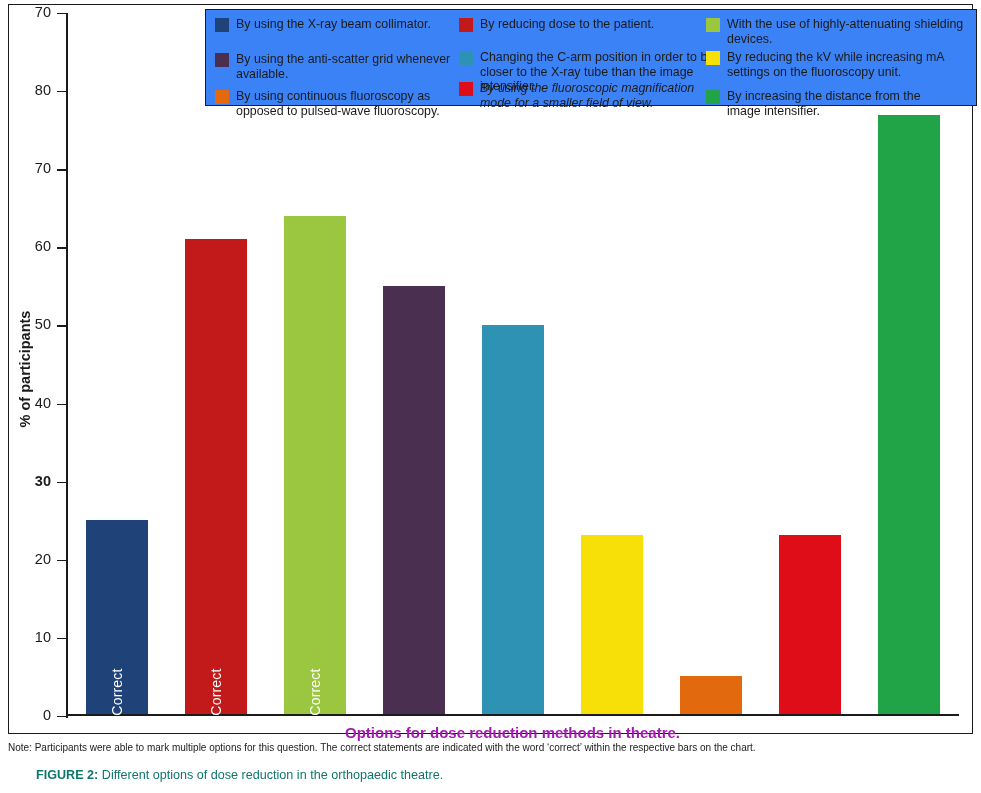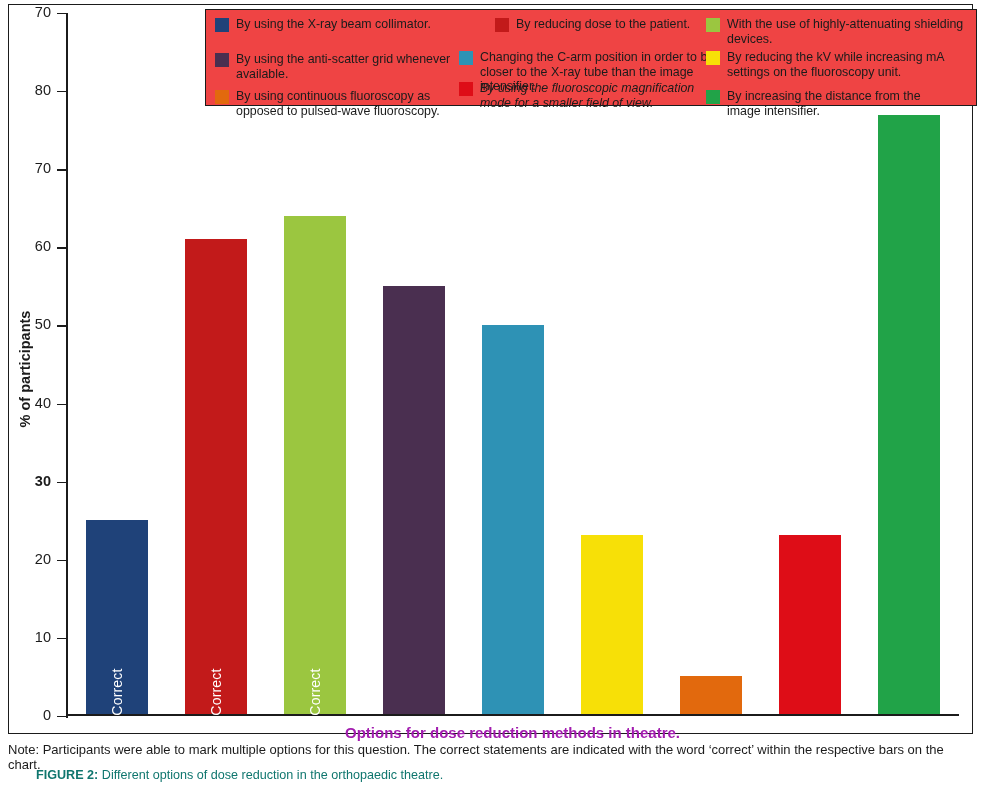--- a/index.html
+++ b/index.html
@@ -135,21 +135,21 @@
   }
 
   
   #legend-box {
     position: absolute;
     left: 196px;
     top: 4px;
     width: 772px;
     height: 97px;
     border: 1.5px solid #1b1b1b;
-    background: #ef4444;
+    background: #3b82f6;
     box-sizing: border-box;
     padding: 6px 2px 4px 8px;
   }
   .legend-col {
     position: absolute;
     top: 7px;
   }
   #legend-col-0 { left: 9px;   width: 262px; }
   #legend-col-1 { left: 253px; width: 258px; }
   #legend-col-2 { left: 500px; width: 268px; }
@@ -171,21 +171,21 @@
     line-height: 14.5px;
     color: #1b1b1b;
   }
 
   
   #note-line {
     position: absolute;
     left: 8px;
     top: 742px;
     width: 965px;
-    font-size: 13px;
+    font-size: 10px;
     color: #1b1b1b;
   }
   #figure-caption {
     position: absolute;
     left: 8px;
     top: 768px;
     width: 965px;
     font-size: 12.6px;
     color: #0f766e;
     padding-left: 28px;
@@ -286,21 +286,21 @@
           <div class="legend-item" style="top: 35px; justify-content: center;">
             <span class="legend-swatch" style="background: rgb(74, 47, 80);"></span>
             <span class="legend-text">By using the anti-scatter grid whenever available.</span>
           </div>
           <div class="legend-item" style="top: 72px;">
             <span class="legend-swatch" style="background: rgb(226, 105, 13);"></span>
             <span class="legend-text">By using continuous fluoroscopy as<br>opposed to pulsed-wave fluoroscopy.</span>
           </div>
         </div>
       <div class="legend-col" id="legend-col-1">
-          <div class="legend-item" style="top: 0px; margin-left: 36px;">
+          <div class="legend-item" style="top: 0px;">
             <span class="legend-swatch" style="background: rgb(194, 26, 26);"></span>
             <span class="legend-text">By reducing dose to the patient.</span>
           </div>
           <div class="legend-item" style="top: 33px;">
             <span class="legend-swatch" style="background: rgb(46, 146, 181);"></span>
             <span class="legend-text">Changing the C-arm position in order to be<br>closer to the X-ray tube than the image intensifier.</span>
           </div>
           <div class="legend-item" style="top: 64px; font-style: italic;">
             <span class="legend-swatch" style="background: rgb(222, 13, 23);"></span>
             <span class="legend-text">By using the fluoroscopic magnification<br>mode for a smaller field of view.</span>

